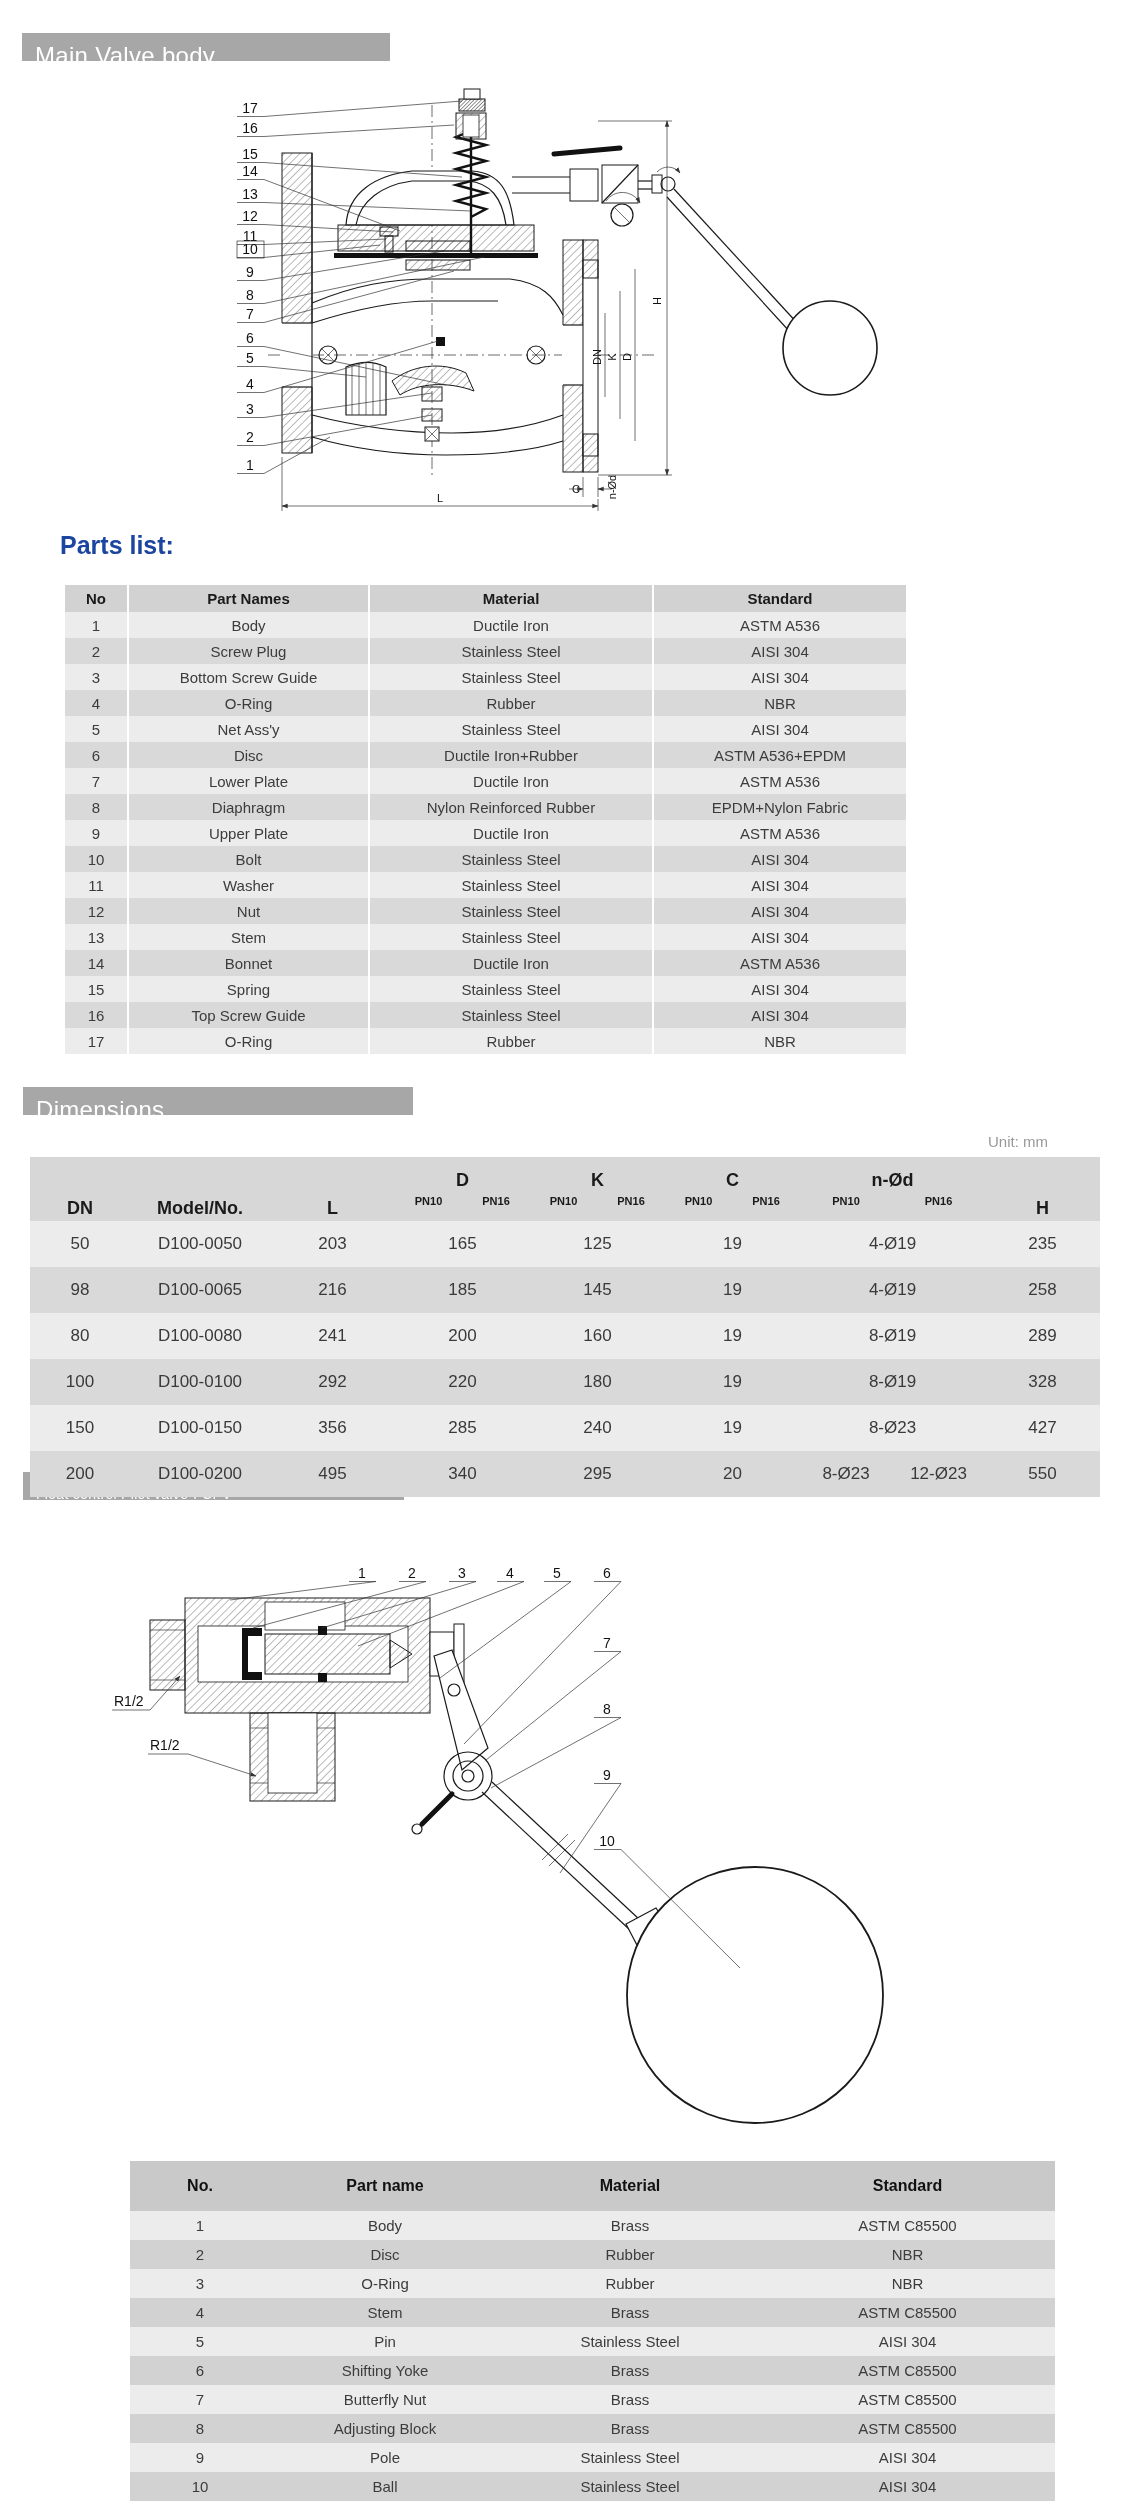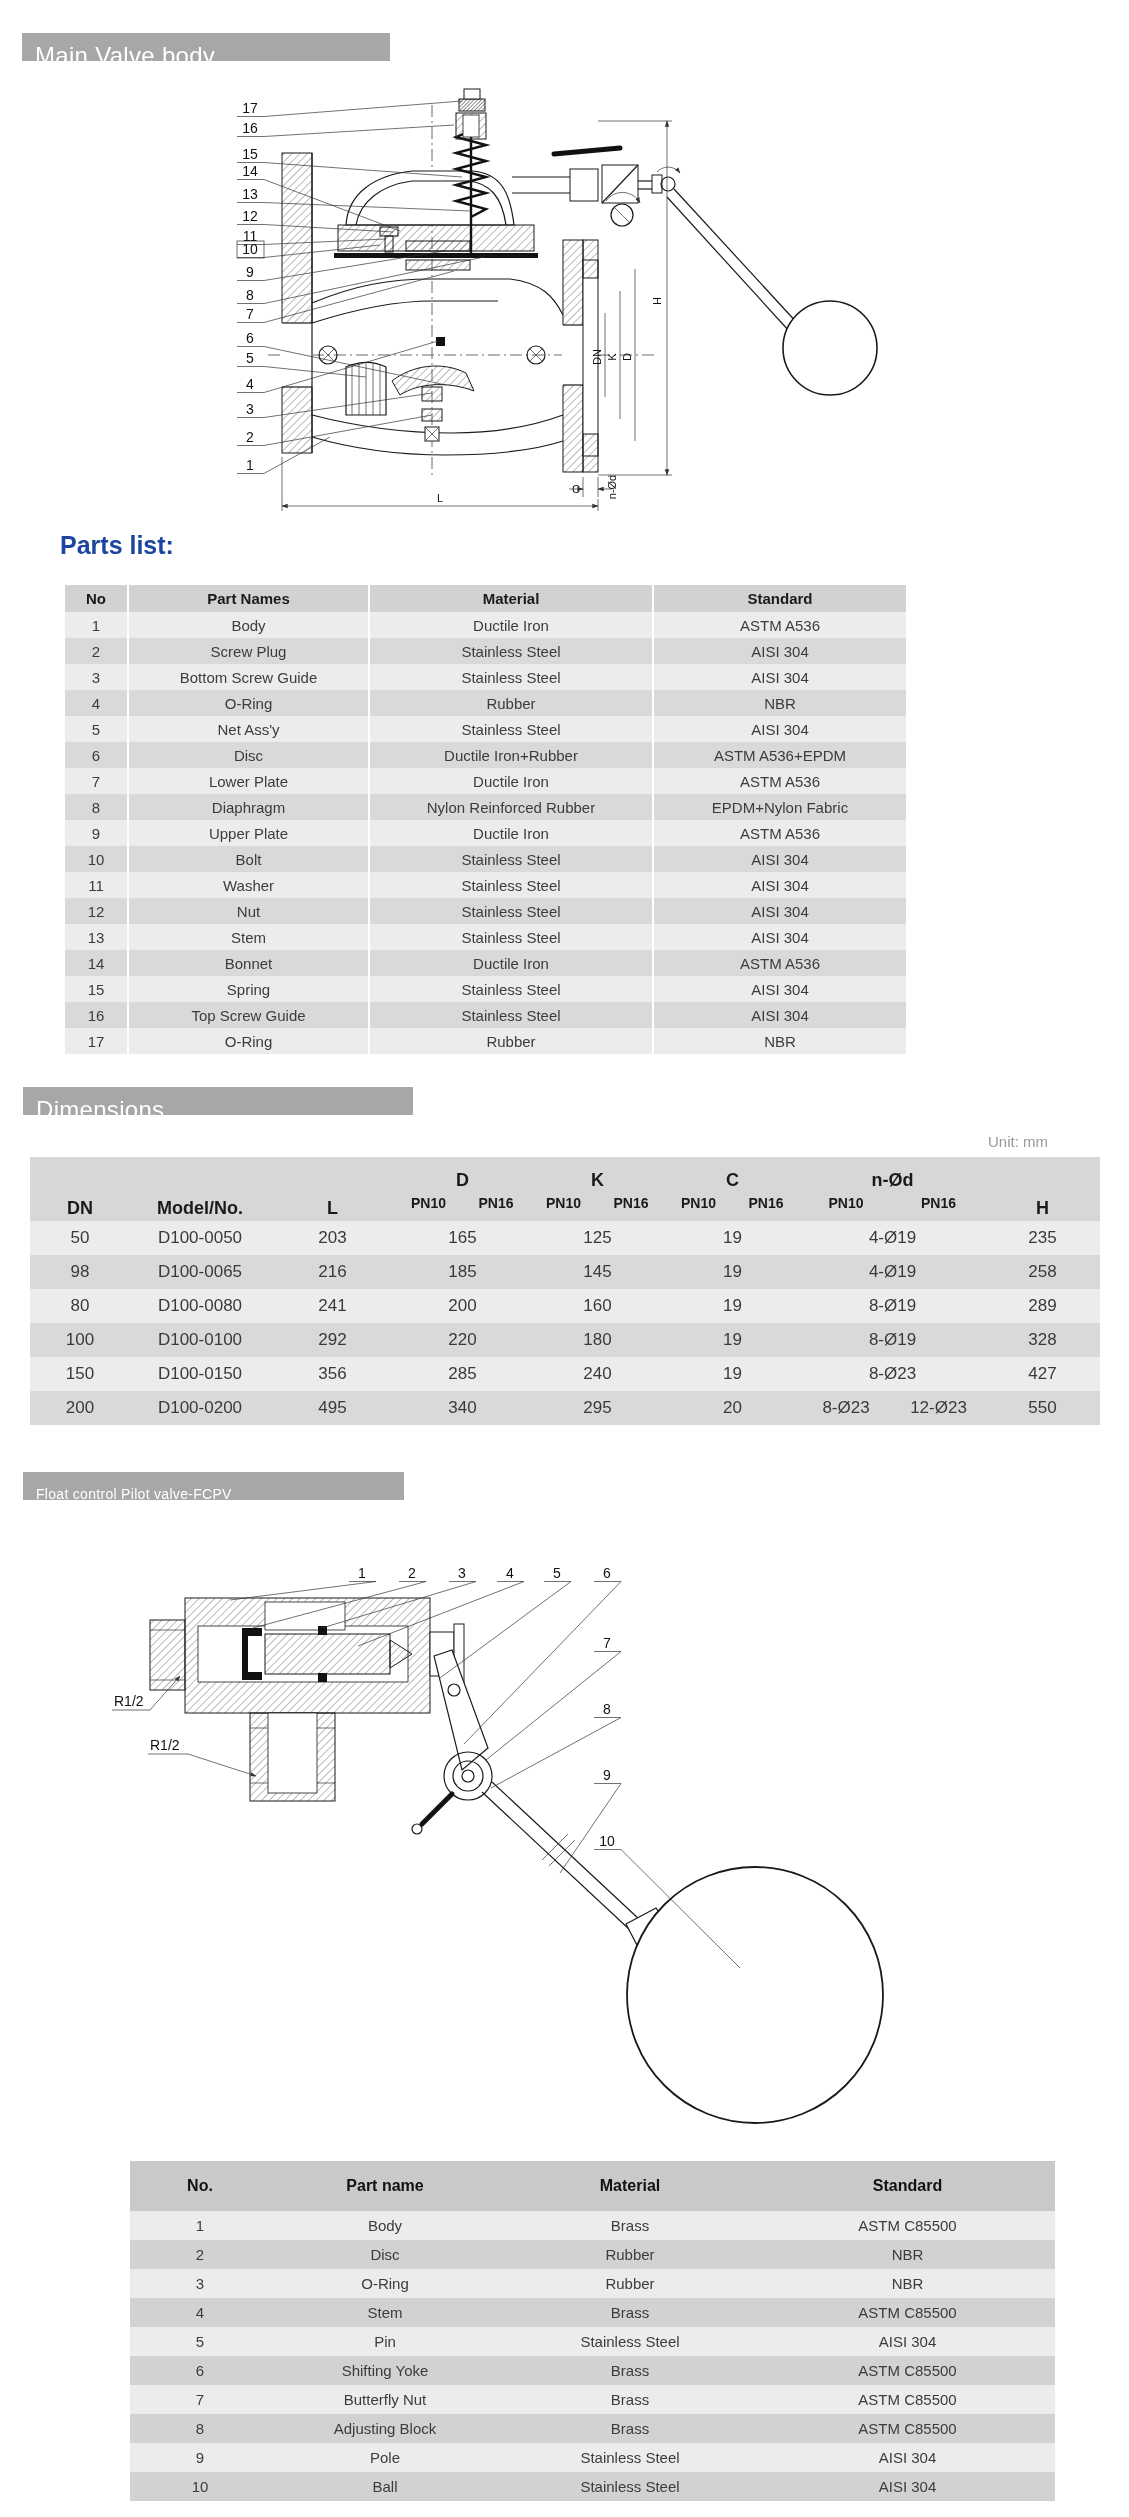--- a/index.html
+++ b/index.html
@@ -25,23 +25,23 @@
   
   #parts-table{left:63px;top:585px;width:843px;font-size:15px;color:#3c3c3c;}
   #parts-table th{height:27px;background:#d2d2d2;color:#1a1a1a;font-weight:bold;
                   border-left:2px solid #fff;border-right:2px solid #fff;}
   #parts-table td{height:26px;border-left:2px solid #fff;border-right:2px solid #fff;}
 
   
   #dims-table{left:30px;top:1157px;width:1070px;font-size:17px;color:#3a3a3a;}
   #dims-table th{background:#d7d7d7;color:#1a1a1a;font-weight:bold;font-size:18px;}
   #dims-table tr.hrow1 th{height:34px;vertical-align:bottom;padding-bottom:2px;}
-  #dims-table tr.hrow2 th{height:26px;font-size:14px;vertical-align:top;padding-top:2px;}
+  #dims-table tr.hrow2 th{height:26px;font-size:11px;vertical-align:top;padding-top:2px;}
   #dims-table th[rowspan]{vertical-align:middle;padding:0;}
-  #dims-table td{height:34px;margin-top:32px;}
+  #dims-table td{height:46px;margin-top:32px;}
 
   
   #fcpv-table{left:130px;top:2161px;width:925px;font-size:15px;color:#3c3c3c;}
   #fcpv-table th{height:50px;background:#c9c9c9;color:#111;font-weight:bold;font-size:16px;margin-left:32px;}
   #fcpv-table td{height:29px;}
 
   .row-light{background:#ececec;}
   .row-dark{background:#d9d9d9;}
   #fcpv-table .row-dark{background:#d2d2d2;}
 

